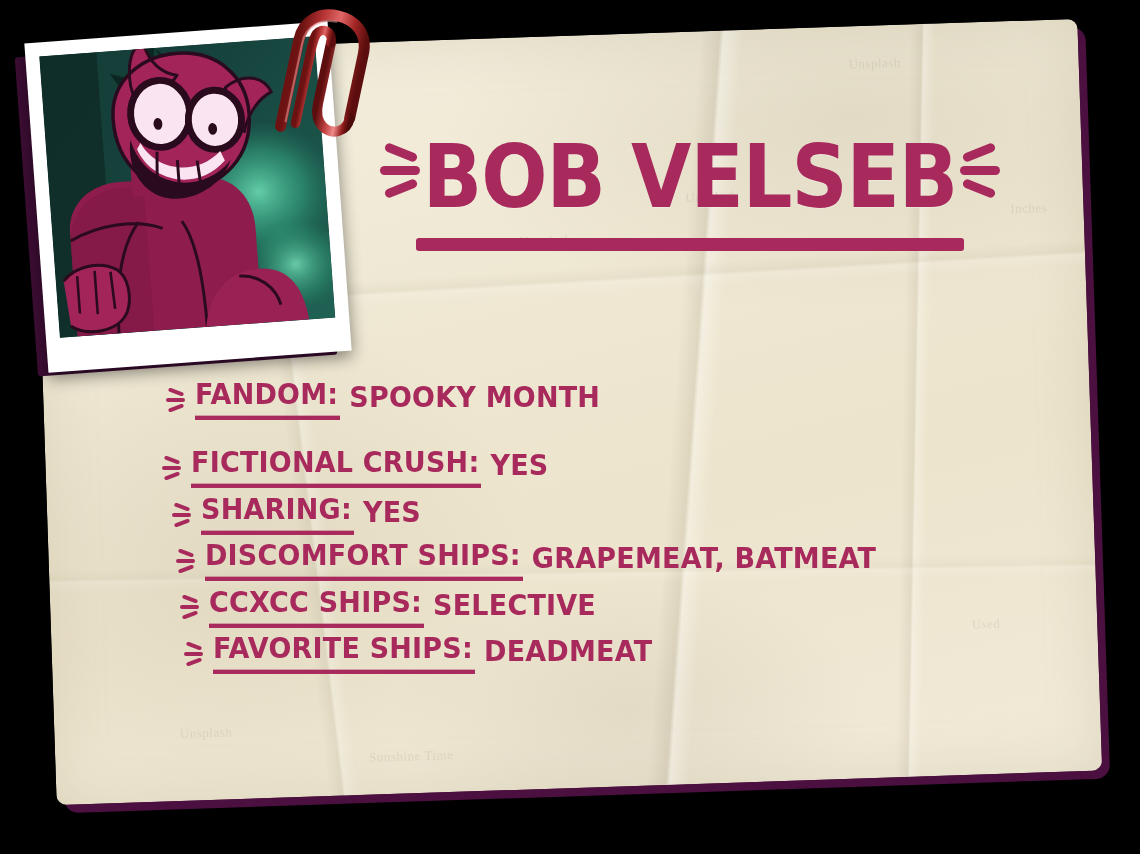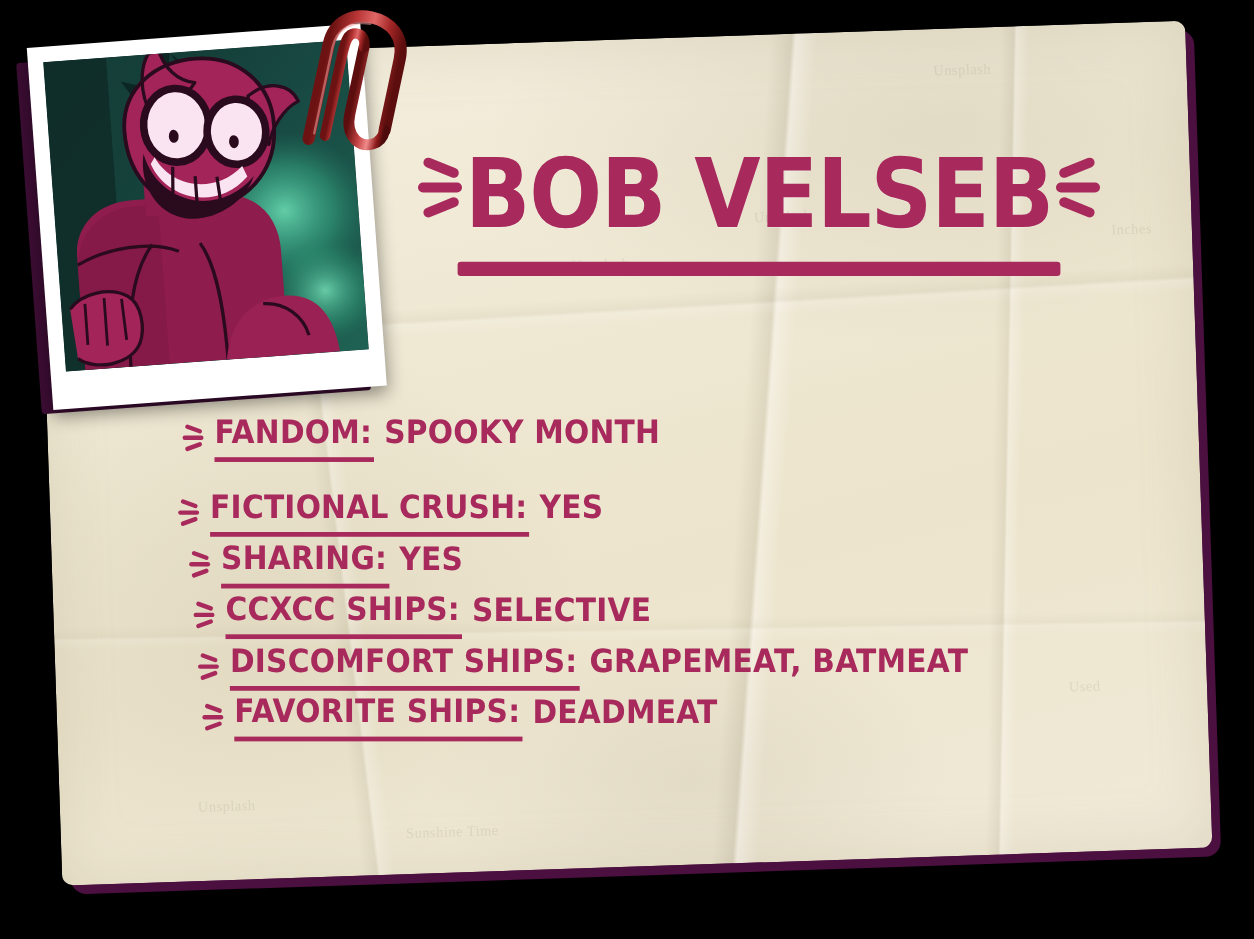--- a/index.html
+++ b/index.html
@@ -138,21 +138,21 @@
   
   #details {
     position: absolute;
     left: 150px;
     top: 378px;
     width: 900px;
   }
 
   .detail-row {
     display: flex;
-    align-items: flex-start;
+    align-items: center;
     margin-bottom: 4px;
     white-space: nowrap;
   }
 
   .row-bullet {
     position: relative;
     width: 22px;
     height: 30px;
     flex: 0 0 auto;
     margin-right: 9px;
@@ -313,31 +313,31 @@
         </span>
         <span class="row-label">SHARING:</span>
         <span class="row-value">YES</span>
       </div>
       <div class="detail-row">
         <span class="row-bullet">
           <i></i>
           <i></i>
           <i></i>
         </span>
+        <span class="row-label">DISCOMFORT SHIPS:</span>
+        <span class="row-value">GRAPEMEAT, BATMEAT</span>
+      </div>
+      <div class="detail-row">
+        <span class="row-bullet">
+          <i></i>
+          <i></i>
+          <i></i>
+        </span>
         <span class="row-label">CCXCC SHIPS:</span>
         <span class="row-value">SELECTIVE</span>
-      </div>
-      <div class="detail-row">
-        <span class="row-bullet">
-          <i></i>
-          <i></i>
-          <i></i>
-        </span>
-        <span class="row-label">DISCOMFORT SHIPS:</span>
-        <span class="row-value">GRAPEMEAT, BATMEAT</span>
       </div>
       <div class="detail-row">
         <span class="row-bullet">
           <i></i>
           <i></i>
           <i></i>
         </span>
         <span class="row-label">FAVORITE SHIPS:</span>
         <span class="row-value">DEADMEAT</span>
       </div>

